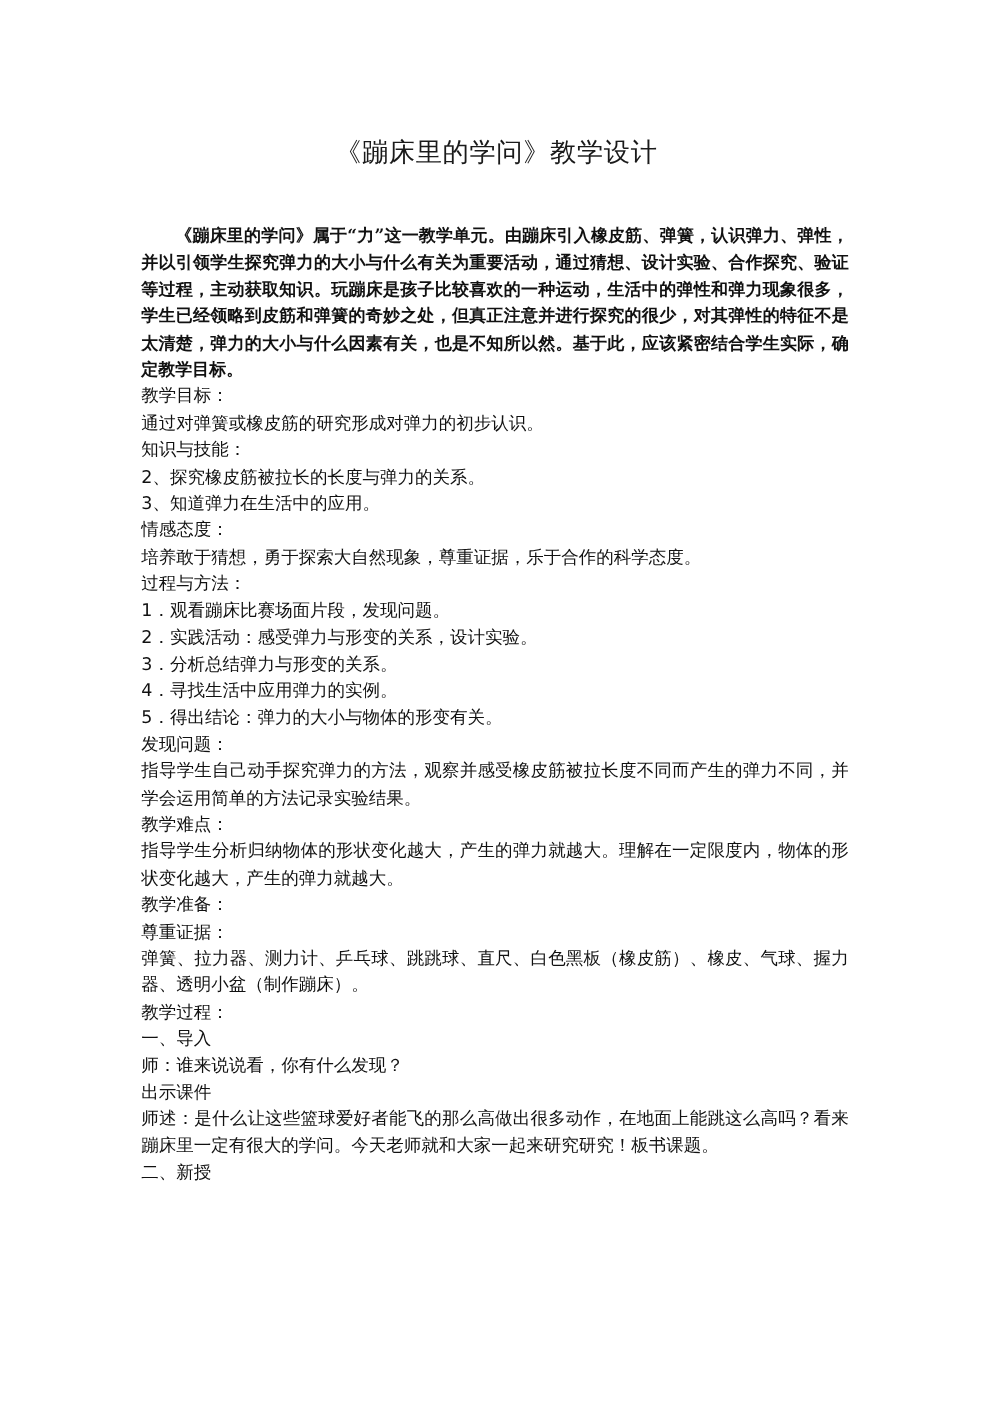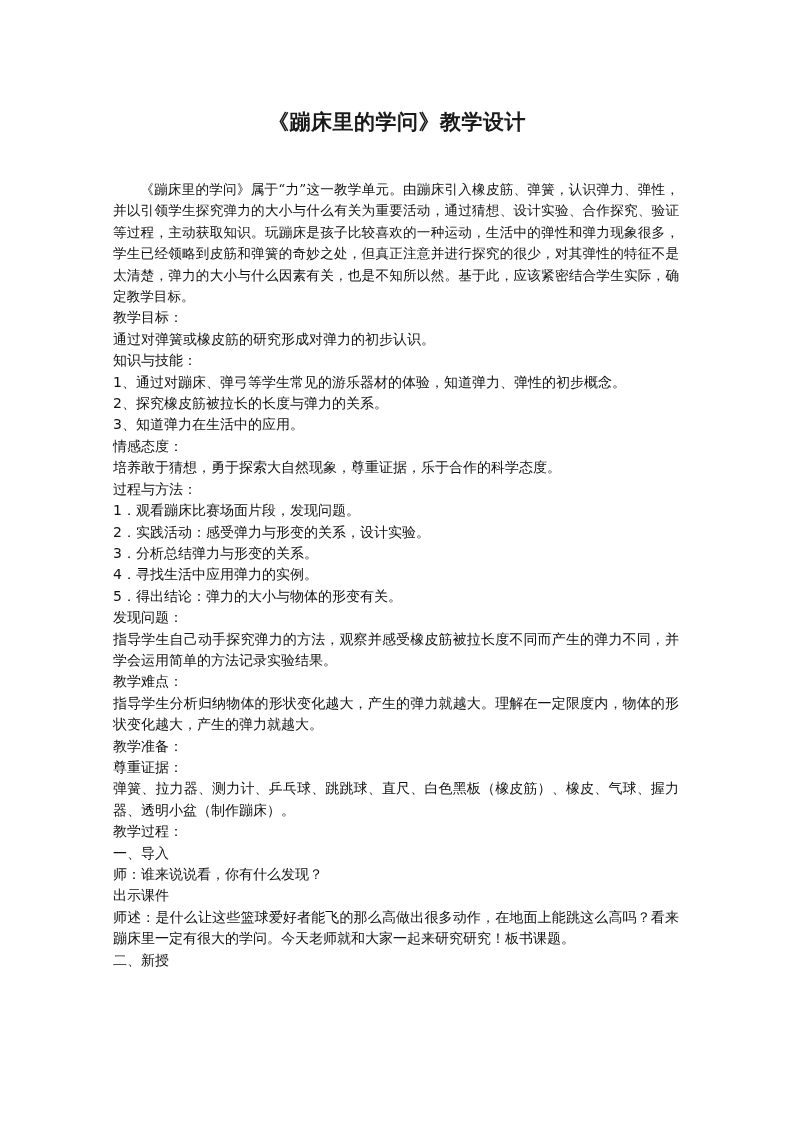--- a/index.html
+++ b/index.html
@@ -24,21 +24,21 @@
   }
   .doc-title {
     position: absolute;
     left: 0;
     top: 93px;
     width: 794px;
     text-align: center;
     font-size: 21px;
     line-height: 30px;
     letter-spacing: 0.5px;
-    font-weight: bold;
+    font-weight: normal;
     color: #1a1a1a;
     font-family: "DejaVu Serif", "Liberation Serif", serif;
   }
   .body-block {
     position: absolute;
     left: 113px;
     top: 179px;
     width: 566px;
   }
   p.line {
@@ -48,20 +48,21 @@
     line-height: 21.4px;
     text-align: justify;
     text-justify: inter-ideograph;
     white-space: normal;
     word-break: break-all;
     color: #111111;
   }
   p.serifish {
     font-family: "DejaVu Serif", "Liberation Serif", serif;
     font-size: 13.6px;
+    font-weight: bold;
   }
   
   p.lead {
     text-indent: 2em;
   }
 </style>
 </head>
 <body>
 
 <div class="page">
@@ -69,21 +70,20 @@
   <h1 class="doc-title">《蹦床里的学问》教学设计</h1>
 
   <div class="body-block">
 
     <p class="line lead serifish">《蹦床里的学问》属于“力”这一教学单元。由蹦床引入橡皮筋、弹簧，认识弹力、弹性，并以引领学生探究弹力的大小与什么有关为重要活动，通过猜想、设计实验、合作探究、验证等过程，主动获取知识。玩蹦床是孩子比较喜欢的一种运动，生活中的弹性和弹力现象很多，学生已经领略到皮筋和弹簧的奇妙之处，但真正注意并进行探究的很少，对其弹性的特征不是太清楚，弹力的大小与什么因素有关，也是不知所以然。基于此，应该紧密结合学生实际，确定教学目标。</p>
 
     <p class="line">教学目标：</p>
     <p class="line">通过对弹簧或橡皮筋的研究形成对弹力的初步认识。</p>
 
     <p class="line">知识与技能：</p>
-    <p class="line">1、通过对蹦床、弹弓等学生常见的游乐器材的体验，知道弹力、弹性的初步概念。</p>
     <p class="line">2、探究橡皮筋被拉长的长度与弹力的关系。</p>
     <p class="line">3、知道弹力在生活中的应用。</p>
 
     <p class="line">情感态度：</p>
     <p class="line">培养敢于猜想，勇于探索大自然现象，尊重证据，乐于合作的科学态度。</p>
 
     <p class="line">过程与方法：</p>
     <p class="line">1．观看蹦床比赛场面片段，发现问题。</p>
     <p class="line">2．实践活动：感受弹力与形变的关系，设计实验。</p>
     <p class="line">3．分析总结弹力与形变的关系。</p>

